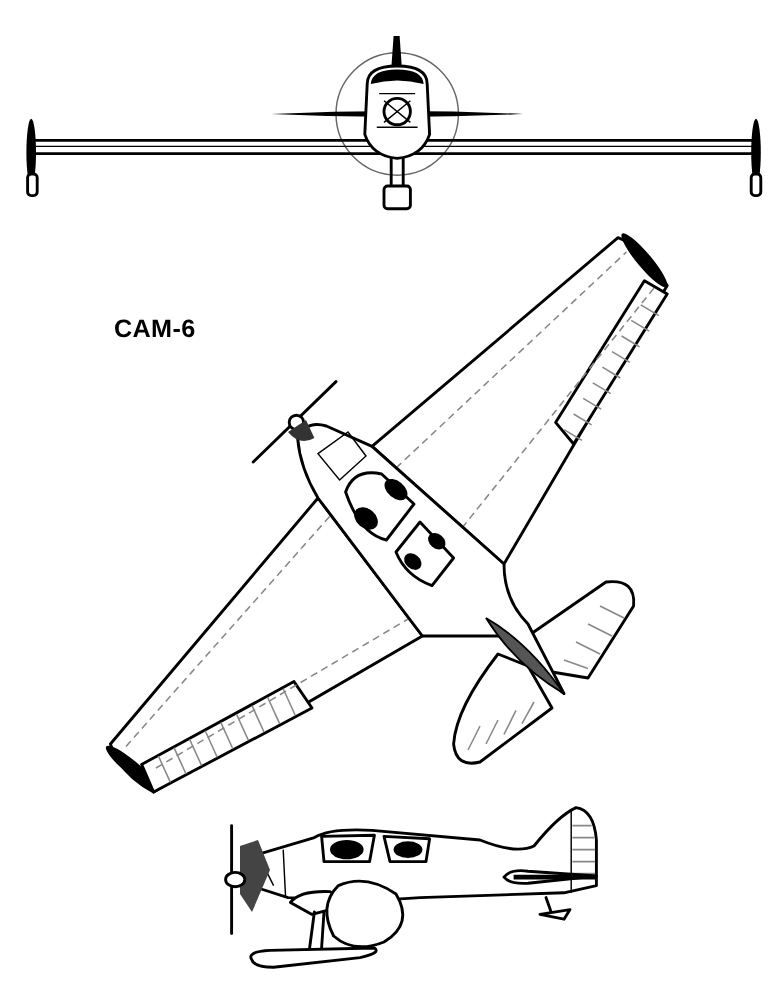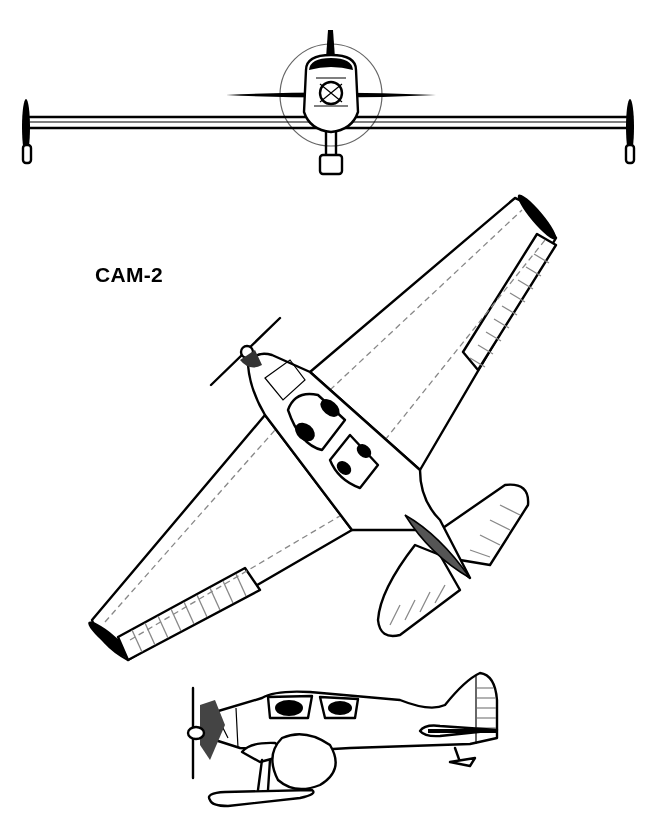--- a/index.html
+++ b/index.html
@@ -9,21 +9,21 @@
   .ln{fill:none;stroke:#000;stroke-width:2.4;stroke-linejoin:round;stroke-linecap:round;}
   .thin{fill:none;stroke:#000;stroke-width:1.2;}
   .dash{fill:none;stroke:#888;stroke-width:1.3;stroke-dasharray:6 4;}
   .wf{fill:#fff;stroke:#000;stroke-width:2.4;stroke-linejoin:round;}
   .blk{fill:#000;}
   .hatch{stroke:#888;stroke-width:1.3;}
 </style>
 </head>
 <body>
 
-<div class="title">CAM-2</div>
+<div class="title">CAM-6</div>
 
 <svg width="650" height="822" viewBox="0 0 650 822">
 
   <g>
 
     <circle cx="331" cy="95" r="51" fill="none" stroke="#666" stroke-width="1.2"></circle>
 
     <path class="ln" d="M30 117 L632 117"></path>
     <path class="ln" d="M30 128 L632 128"></path>
     <path class="thin" d="M30 122 L632 122"></path>

